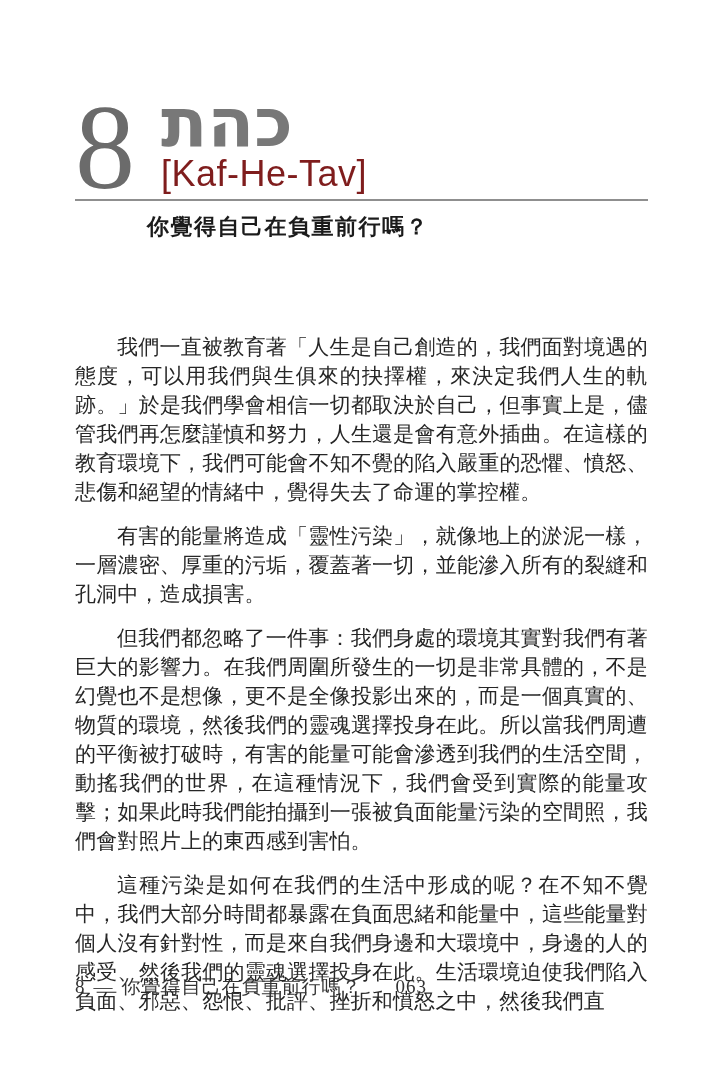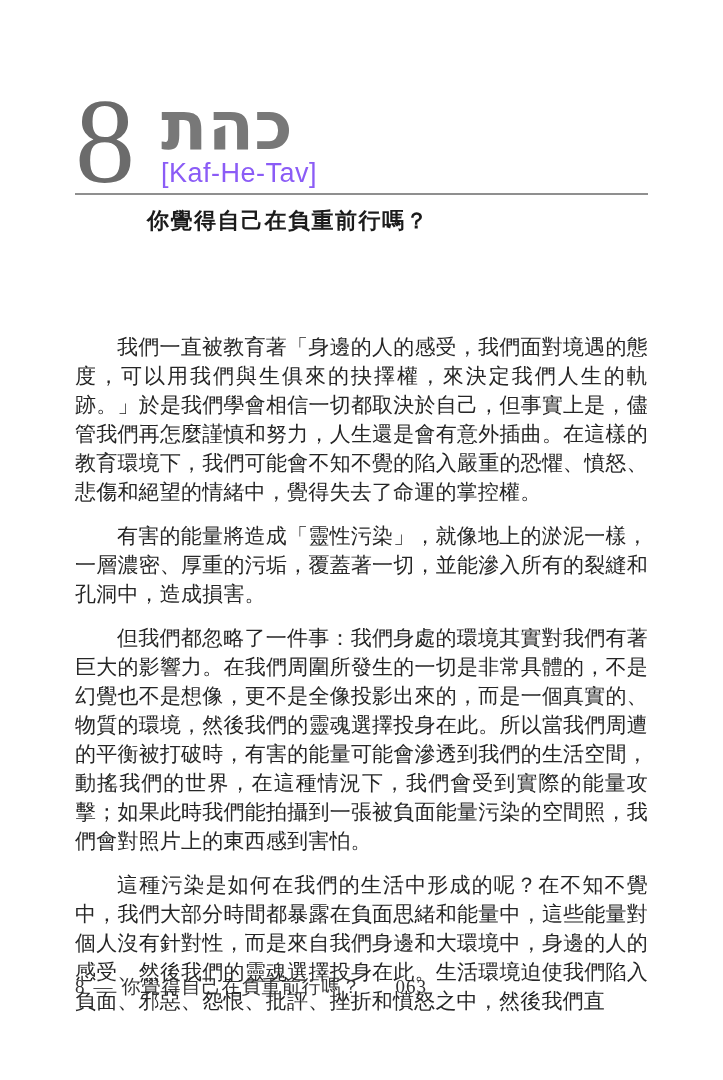--- a/index.html
+++ b/index.html
@@ -44,23 +44,23 @@
     font-family: "DejaVu Sans", sans-serif;
     font-weight: 700;
     font-size: 68px;
     line-height: 0.80;
     color: #787878;
     direction: rtl;
   }
   .transliteration {
     margin-top: 5px;
     font-family: "Liberation Sans", "DejaVu Sans", sans-serif;
-    font-size: 27px;
+    font-size: 36px;
     line-height: 1.05;
-    color: #8b5cf6;
+    color: #7f1d1d;
     letter-spacing: 0.5px;
   }
   .header-rule {
     margin-top: 6px;
     border: none;
     border-top: 2px solid #8f8f8f;
     width: 100%;
   }
   .chapter-title {
     margin-top: 12px;
@@ -118,21 +118,21 @@
       <div class="hebrew-block">
         <div class="hebrew-word">כהת</div>
         <div class="transliteration">[Kaf-He-Tav]</div>
       </div>
     </div>
     <hr class="header-rule">
     <h1 class="chapter-title">你覺得自己在負重前行嗎？</h1>
   </header>
 
   <main class="body-text">
-    <p>我們一直被教育著「身邊的人的感受，我們面對境遇的態度，可以用我們與生俱來的抉擇權，來決定我們人生的軌跡。」於是我們學會相信一切都取決於自己，但事實上是，儘管我們再怎麼謹慎和努力，人生還是會有意外插曲。在這樣的教育環境下，我們可能會不知不覺的陷入嚴重的恐懼、憤怒、悲傷和絕望的情緒中，覺得失去了命運的掌控權。</p>
+    <p>我們一直被教育著「人生是自己創造的，我們面對境遇的態度，可以用我們與生俱來的抉擇權，來決定我們人生的軌跡。」於是我們學會相信一切都取決於自己，但事實上是，儘管我們再怎麼謹慎和努力，人生還是會有意外插曲。在這樣的教育環境下，我們可能會不知不覺的陷入嚴重的恐懼、憤怒、悲傷和絕望的情緒中，覺得失去了命運的掌控權。</p>
     <p>有害的能量將造成「靈性污染」，就像地上的淤泥一樣，一層濃密、厚重的污垢，覆蓋著一切，並能滲入所有的裂縫和孔洞中，造成損害。</p>
     <p>但我們都忽略了一件事：我們身處的環境其實對我們有著巨大的影響力。在我們周圍所發生的一切是非常具體的，不是幻覺也不是想像，更不是全像投影出來的，而是一個真實的、物質的環境，然後我們的靈魂選擇投身在此。所以當我們周遭的平衡被打破時，有害的能量可能會滲透到我們的生活空間，動搖我們的世界，在這種情況下，我們會受到實際的能量攻擊；如果此時我們能拍攝到一張被負面能量污染的空間照，我們會對照片上的東西感到害怕。</p>
     <p>這種污染是如何在我們的生活中形成的呢？在不知不覺中，我們大部分時間都暴露在負面思緒和能量中，這些能量對個人沒有針對性，而是來自我們身邊和大環境中，身邊的人的感受、然後我們的靈魂選擇投身在此。生活環境迫使我們陷入負面、邪惡、怨恨、批評、挫折和憤怒之中，然後我們直</p>
   </main>
 
   <footer class="page-footer">
     <span class="footer-chapter-number">8</span><span class="footer-separator">—</span><span class="footer-title">你覺得自己在負重前行嗎？</span><span class="footer-page-number">063</span>
   </footer>
 
 </div>

